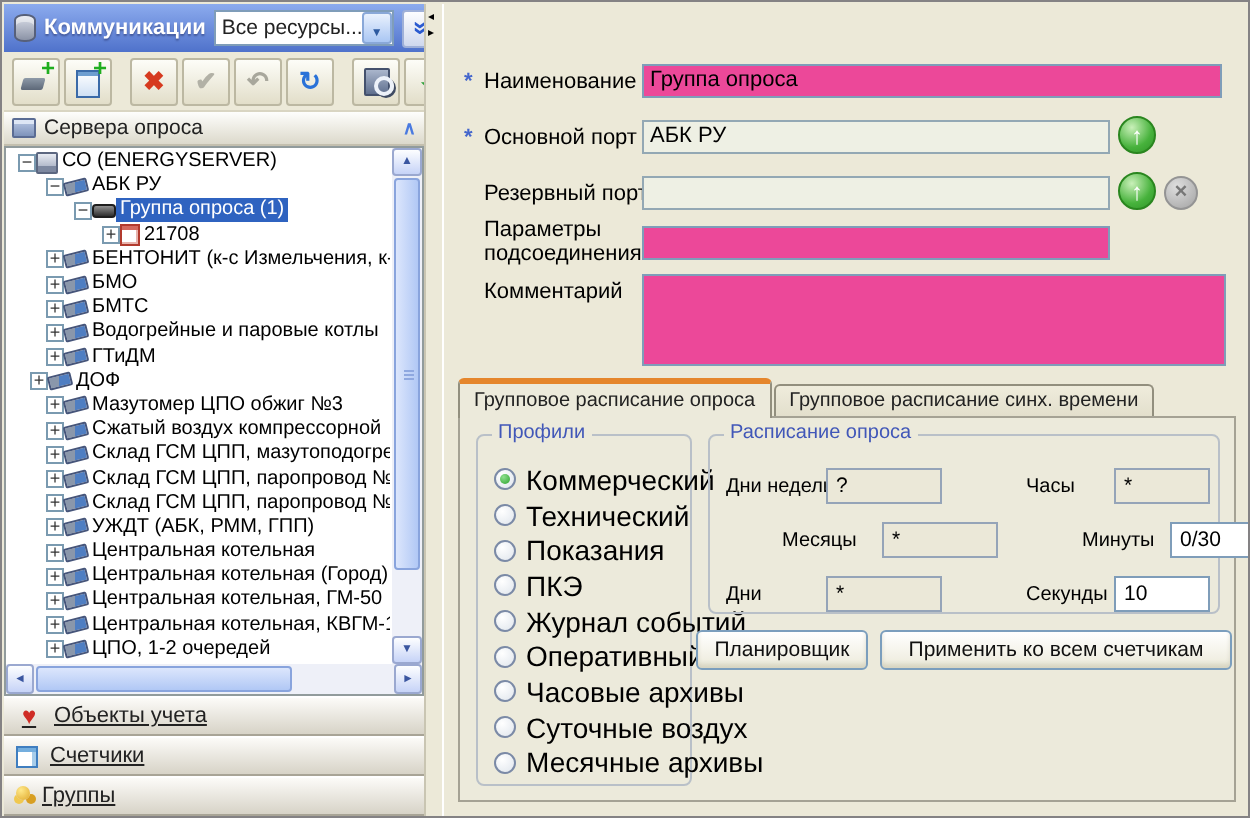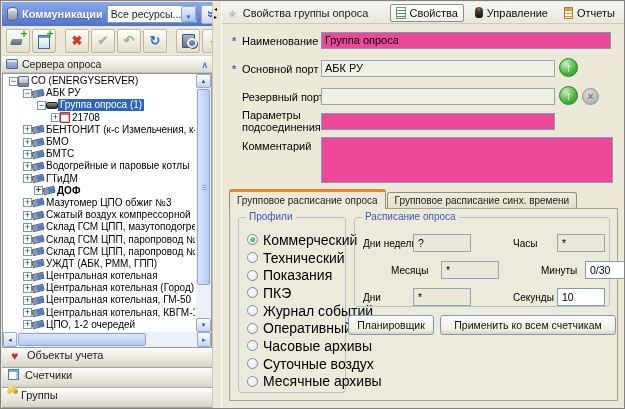--- a/index.html
+++ b/index.html
@@ -65,22 +65,22 @@
   .vs-down::before{content:"▼";}
   .vs-thumb{position:absolute;left:1px;right:1px;top:15px;height:196px;background:linear-gradient(90deg,#dce6fc,#b1c8f5);border:1px solid #89a4dd;border-radius:2px;}
   .vs-thumb::after{content:"";position:absolute;left:4px;top:50%;width:5px;height:1px;background:#8fa8e0;box-shadow:0 2px 0 #8fa8e0,0 -2px 0 #8fa8e0;}
   .hs-left{left:0;top:0;bottom:0;width:14px;}
   .hs-left::before{content:"◄";}
   .hs-right{right:0;top:0;bottom:0;width:14px;}
   .hs-right::before{content:"►";}
   .hs-thumb{position:absolute;left:15px;top:1px;bottom:1px;width:128px;background:linear-gradient(#dce6fc,#b1c8f5);border:1px solid #89a4dd;border-radius:2px;}
 
   .stacked{position:absolute;left:0;top:346px;width:210px;height:60px;display:flex;flex-direction:column;}
-  .spanel{flex:1;display:flex;align-items:flex-start;gap:6px;padding-left:6px;font-size:11px;color:#222;
-    background:linear-gradient(#fcfbf8,#d7d3c7);border-top:1px solid #fff;border-bottom:1px solid #a8a496;}
+  .spanel{flex:1;display:flex;align-items:center;gap:6px;padding-left:6px;font-size:11px;color:#222;
+    background:linear-gradient(#fcfbf8,#d7d3c7);border-top:1px solid #fff;border-bottom:1px solid #a8a496;text-decoration:underline;}
   .picn{width:13px;display:flex;align-items:center;justify-content:center;flex:none;}
   .pi-objects::before{content:"♥";color:#cf2c25;font-size:12px;}
   .pi-meters{width:11px;height:11px;background:#fff;border:1px solid #3f7ec0;box-shadow:inset 0 2px 0 #74aede,inset -2px 0 0 #a8cdea;}
   .pi-groups{width:7px;height:7px;border-radius:50%;background:radial-gradient(circle at 35% 30%,#ffe98a,#e0a92c);box-shadow:4px 3px 0 -1px #d89f22,-2px 3px 0 -1px #f0c84f;margin-top:-4px;}
 
   
   .splitter{position:absolute;left:211px;top:1px;width:10px;height:406px;background:#ece9d8;border-left:1px solid #c9c5b2;border-right:1px solid #fff;}
   .sp-a,.sp-b{position:absolute;left:1px;font-size:6px;color:#000;line-height:6px;}
   .sp-a{top:4px;}.sp-a::before{content:"◂";}
   .sp-b{top:12px;}.sp-b::before{content:"▸";}
@@ -230,21 +230,21 @@
           <div class="trow" style="padding-left: 19px;">
             <span class="exp exp-plus"></span>
             <span class="ticn ti-port"></span>
             <span class="tlabel">Водогрейные и паровые котлы</span>
           </div>
           <div class="trow" style="padding-left: 19px;">
             <span class="exp exp-plus"></span>
             <span class="ticn ti-port"></span>
             <span class="tlabel">ГТиДМ</span>
           </div>
-          <div class="trow" style="padding-left: 30px; font-weight: bold;">
+          <div class="trow" style="padding-left: 11px;">
             <span class="exp exp-plus"></span>
             <span class="ticn ti-port"></span>
             <span class="tlabel">ДОФ</span>
           </div>
           <div class="trow" style="padding-left: 19px;">
             <span class="exp exp-plus"></span>
             <span class="ticn ti-port"></span>
             <span class="tlabel">Мазутомер ЦПО обжиг №3</span>
           </div>
           <div class="trow" style="padding-left: 19px;">
@@ -325,38 +325,20 @@
         </div>
       </div>
   </div>
 
   <div class="splitter">
     <span class="sp-a"></span>
     <span class="sp-b"></span>
   </div>
 
   <div class="rpanel">
-    <div class="rheader">
-      <span class="star-icon"></span>
-      <span class="rtitle">Свойства группы опроса</span>
-      <div class="htabs">
-        <div class="htab active">
-          <span class="hi-properties"></span>
-          <span>Свойства</span>
-        </div>
-        <div class="htab">
-          <span class="hi-control"></span>
-          <span>Управление</span>
-        </div>
-        <div class="htab">
-          <span class="hi-reports"></span>
-          <span>Отчеты</span>
-        </div>
-      </div>
-    </div>
 
     <span class="req" style="left:10px;top:33px;">*</span>
     <span class="flabel" style="left:20px;top:33px;">Наименование</span>
     <div class="input" style="left:99px;top:30px;width:290px;">Группа опроса</div>
 
     <span class="req" style="left:10px;top:61px;">*</span>
     <span class="flabel" style="left:20px;top:61px;">Основной порт</span>
     <div class="input ro" style="left:99px;top:58px;width:234px;">АБК РУ</div>
     <div class="upbtn" style="left:337px;top:56px;"></div>
 

